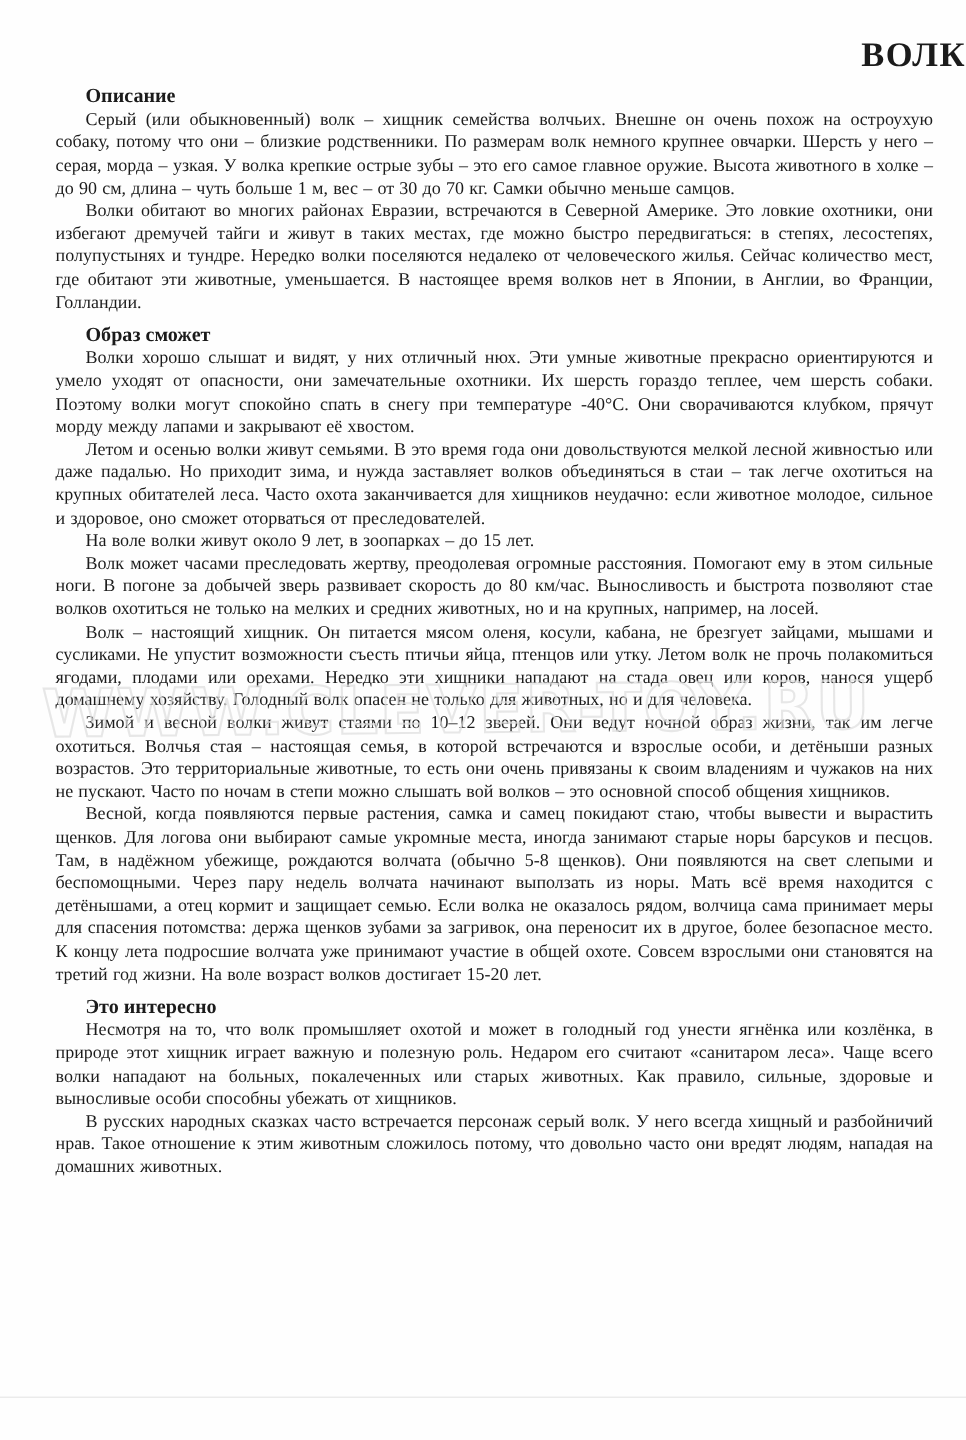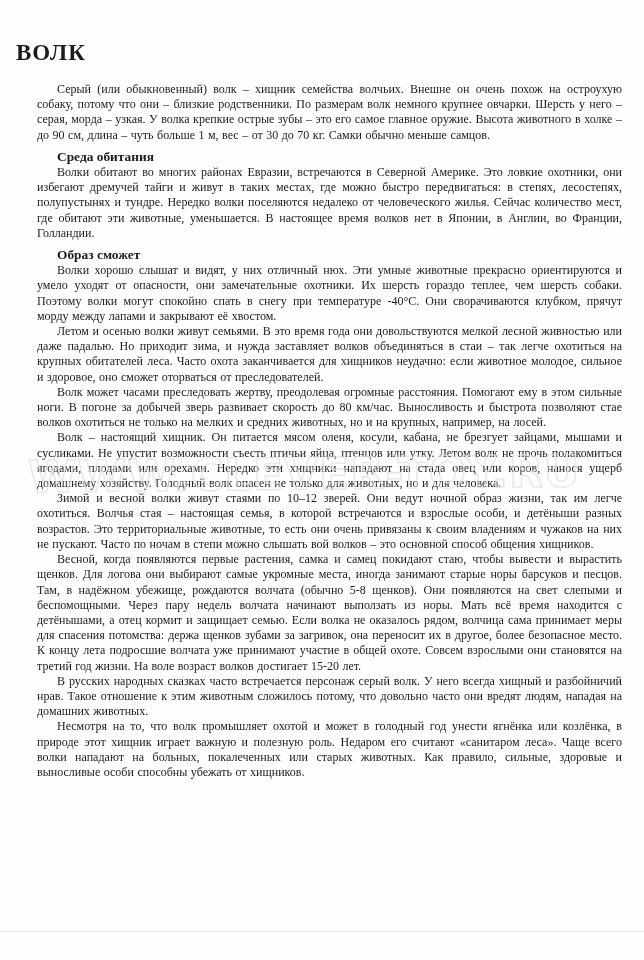--- a/index.html
+++ b/index.html
@@ -10,23 +10,23 @@
   .page {
     position: relative;
     width: 644px;
     height: 960px;
     background: #fefefe;
     overflow: hidden;
     font-family: "Liberation Serif", serif;
     color: #1b1b1b;
   }
   .page-title {
-    margin: 16px;
+    margin: 0;
     padding-top: 24px;
-    text-align: left;
+    text-align: right;
     font-size: 23px;
     font-weight: bold;
     letter-spacing: 1px;
     line-height: 26px;
   }
   .content {
     position: relative;
     margin: 6px 22px 0 37px;
     width: 585px;
     z-index: 1;
@@ -75,35 +75,37 @@
 <body>
 
 <div class="page">
 
   <div class="watermark">WWW.CLEVER-TOY.RU</div>
 
   <h1 class="page-title">ВОЛК</h1>
 
   <div class="content">
 
+    <h2 class="section-heading">Описание</h2>
     <p>Серый (или обыкновенный) волк – хищник семейства волчьих. Внешне он очень похож на остроухую собаку, потому что они – близкие родственники. По размерам волк немного крупнее овчарки. Шерсть у него – серая, морда – узкая. У волка крепкие острые зубы – это его самое главное оружие. Высота животного в холке – до 90 см, длина – чуть больше 1 м, вес – от 30 до 70 кг. Самки обычно меньше самцов.</p>
 
-    <h2 class="section-heading">Среда обитания</h2>
     <p>Волки обитают во многих районах Евразии, встречаются в Северной Америке. Это ловкие охотники, они избегают дремучей тайги и живут в таких местах, где можно быстро передвигаться: в степях, лесостепях, полупустынях и тундре. Нередко волки поселяются недалеко от человеческого жилья. Сейчас количество мест, где обитают эти животные, уменьшается. В настоящее время волков нет в Японии, в Англии, во Франции, Голландии.</p>
 
     <h2 class="section-heading">Образ сможет</h2>
     <p>Волки хорошо слышат и видят, у них отличный нюх. Эти умные животные прекрасно ориентируются и умело уходят от опасности, они замечательные охотники. Их шерсть гораздо теплее, чем шерсть собаки. Поэтому волки могут спокойно спать в снегу при температуре -40°С. Они сворачиваются клубком, прячут морду между лапами и закрывают её хвостом.</p>
     <p>Летом и осенью волки живут семьями. В это время года они довольствуются мелкой лесной живностью или даже падалью. Но приходит зима, и нужда заставляет волков объединяться в стаи – так легче охотиться на крупных обитателей леса. Часто охота заканчивается для хищников неудачно: если животное молодое, сильное и здоровое, оно сможет оторваться от преследователей.</p>
+    <p>На воле волки живут около 9 лет, в зоопарках – до 15 лет.</p>
 
     <p>Волк может часами преследовать жертву, преодолевая огромные расстояния. Помогают ему в этом сильные ноги. В погоне за добычей зверь развивает скорость до 80 км/час. Выносливость и быстрота позволяют стае волков охотиться не только на мелких и средних животных, но и на крупных, например, на лосей.</p>
     <p>Волк – настоящий хищник. Он питается мясом оленя, косули, кабана, не брезгует зайцами, мышами и сусликами. Не упустит возможности съесть птичьи яйца, птенцов или утку. Летом волк не прочь полакомиться ягодами, плодами или орехами. Нередко эти хищники нападают на стада овец или коров, нанося ущерб домашнему хозяйству. Голодный волк опасен не только для животных, но и для человека.</p>
 
     <p>Зимой и весной волки живут стаями по 10–12 зверей. Они ведут ночной образ жизни, так им легче охотиться. Волчья стая – настоящая семья, в которой встречаются и взрослые особи, и детёныши разных возрастов. Это территориальные животные, то есть они очень привязаны к своим владениям и чужаков на них не пускают. Часто по ночам в степи можно слышать вой волков – это основной способ общения хищников.</p>
     <p>Весной, когда появляются первые растения, самка и самец покидают стаю, чтобы вывести и вырастить щенков. Для логова они выбирают самые укромные места, иногда занимают старые норы барсуков и песцов. Там, в надёжном убежище, рождаются волчата (обычно 5-8 щенков). Они появляются на свет слепыми и беспомощными. Через пару недель волчата начинают выползать из норы. Мать всё время находится с детёнышами, а отец кормит и защищает семью. Если волка не оказалось рядом, волчица сама принимает меры для спасения потомства: держа щенков зубами за загривок, она переносит их в другое, более безопасное место. К концу лета подросшие волчата уже принимают участие в общей охоте. Совсем взрослыми они становятся на третий год жизни. На воле возраст волков достигает 15-20 лет.</p>
 
+    <h2 class="section-heading">Это интересно</h2>
+    <p>Несмотря на то, что волк промышляет охотой и может в голодный год унести ягнёнка или козлёнка, в природе этот хищник играет важную и полезную роль. Недаром его считают «санитаром леса». Чаще всего волки нападают на больных, покалеченных или старых животных. Как правило, сильные, здоровые и выносливые особи способны убежать от хищников.</p>
     <p>В русских народных сказках часто встречается персонаж серый волк. У него всегда хищный и разбойничий нрав. Такое отношение к этим животным сложилось потому, что довольно часто они вредят людям, нападая на домашних животных.</p>
-    <p>Несмотря на то, что волк промышляет охотой и может в голодный год унести ягнёнка или козлёнка, в природе этот хищник играет важную и полезную роль. Недаром его считают «санитаром леса». Чаще всего волки нападают на больных, покалеченных или старых животных. Как правило, сильные, здоровые и выносливые особи способны убежать от хищников.</p>
 
   </div>
 
   <div class="scan-edge-line"></div>
 
 </div>
 
 </body></html>

